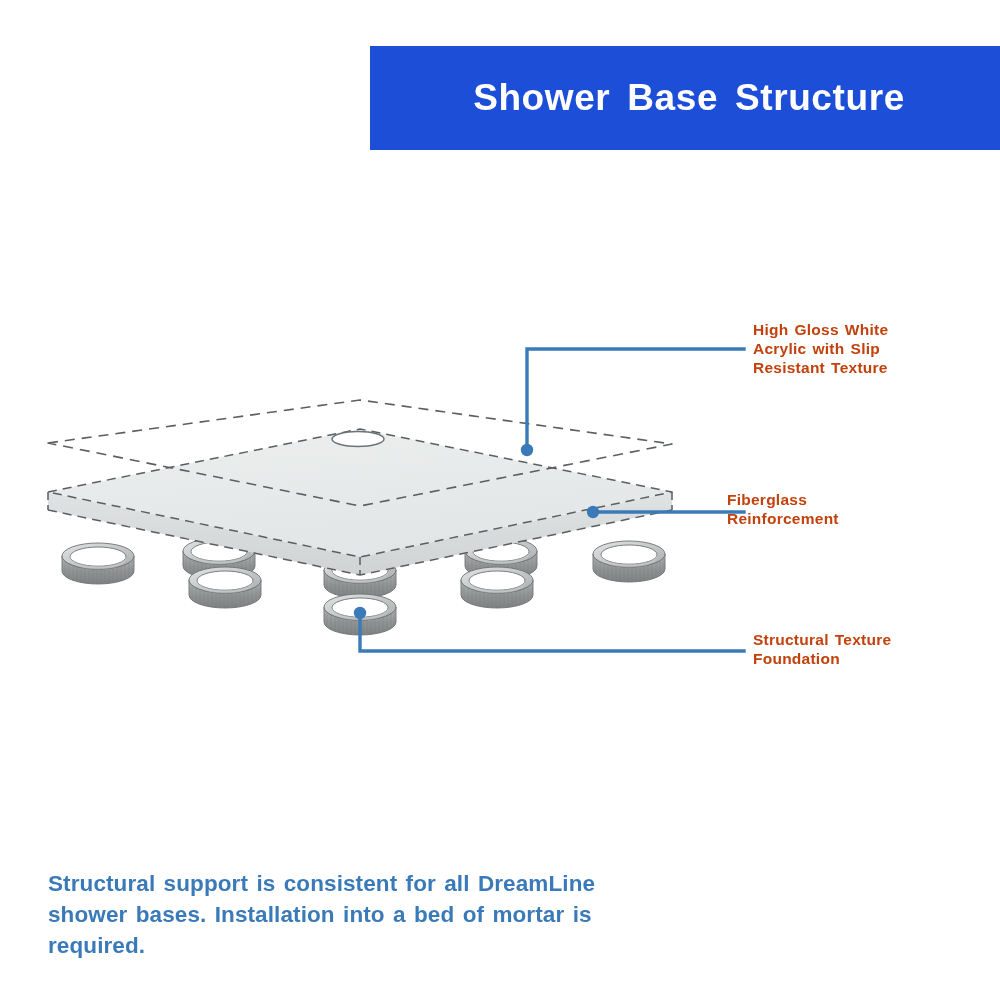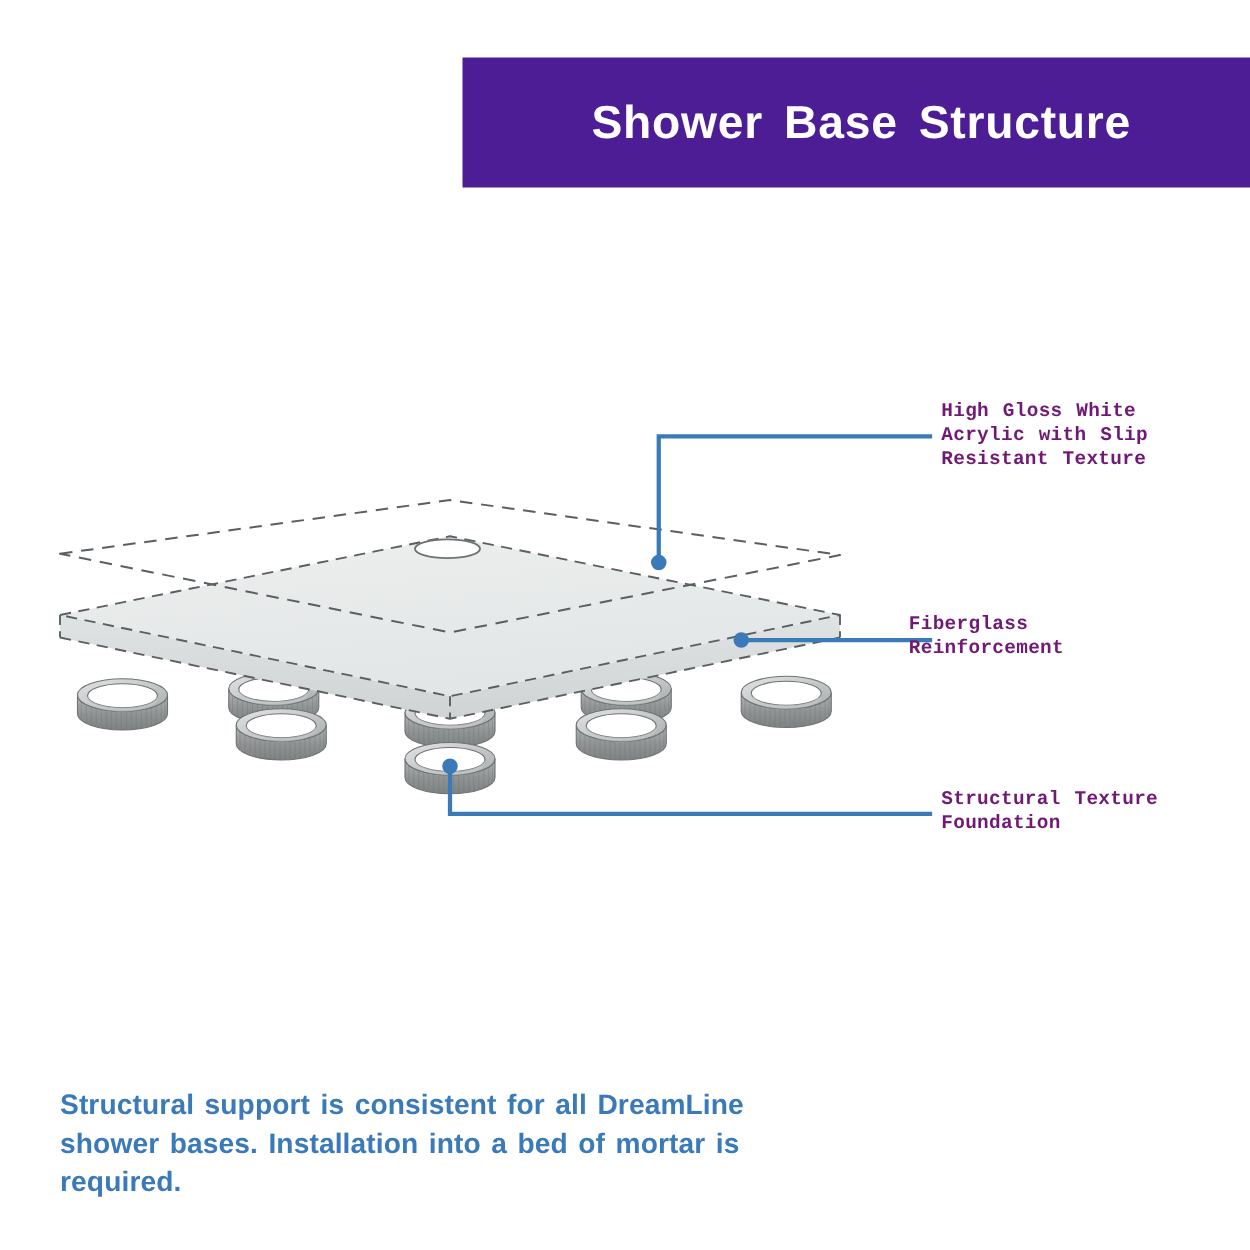--- a/index.html
+++ b/index.html
@@ -16,21 +16,21 @@
     -webkit-font-smoothing: antialiased;
   }
 
   
   #header-banner {
     position: absolute;
     left: 370px;
     top: 46px;
     width: 630px;
     height: 104px;
-    background: #4c1d95;
+    background: #1d4ed8;
     display: flex;
     align-items: center;
     justify-content: center;
     box-sizing: border-box;
     padding-left: 8px;
   }
   #header-title {
     color: #ffffff;
     font-size: 37px;
     font-weight: bold;
@@ -47,27 +47,27 @@
     top: 0;
     width: 1000px;
     height: 1000px;
     pointer-events: none;
   }
   #diagram-svg { display: block; }
 
   
   .callout-label {
     position: absolute;
-    color: #701a75;
+    color: #c2410c;
     font-size: 15.5px;
     font-weight: bold;
     line-height: 19px;
     letter-spacing: 0.25px;
     word-spacing: 1.5px;
-    font-family: Liberation Mono, monospace;
+    font-family: Liberation Sans, sans-serif;
     white-space: pre-line;
   }
   #callout-label-acrylic { left: 753px; top: 320px; }
   #callout-label-fiberglass { left: 727px; top: 490px; }
   #callout-label-support { left: 753px; top: 630px; }
 
   
   #footer-caption {
     position: absolute;
     left: 48px;

